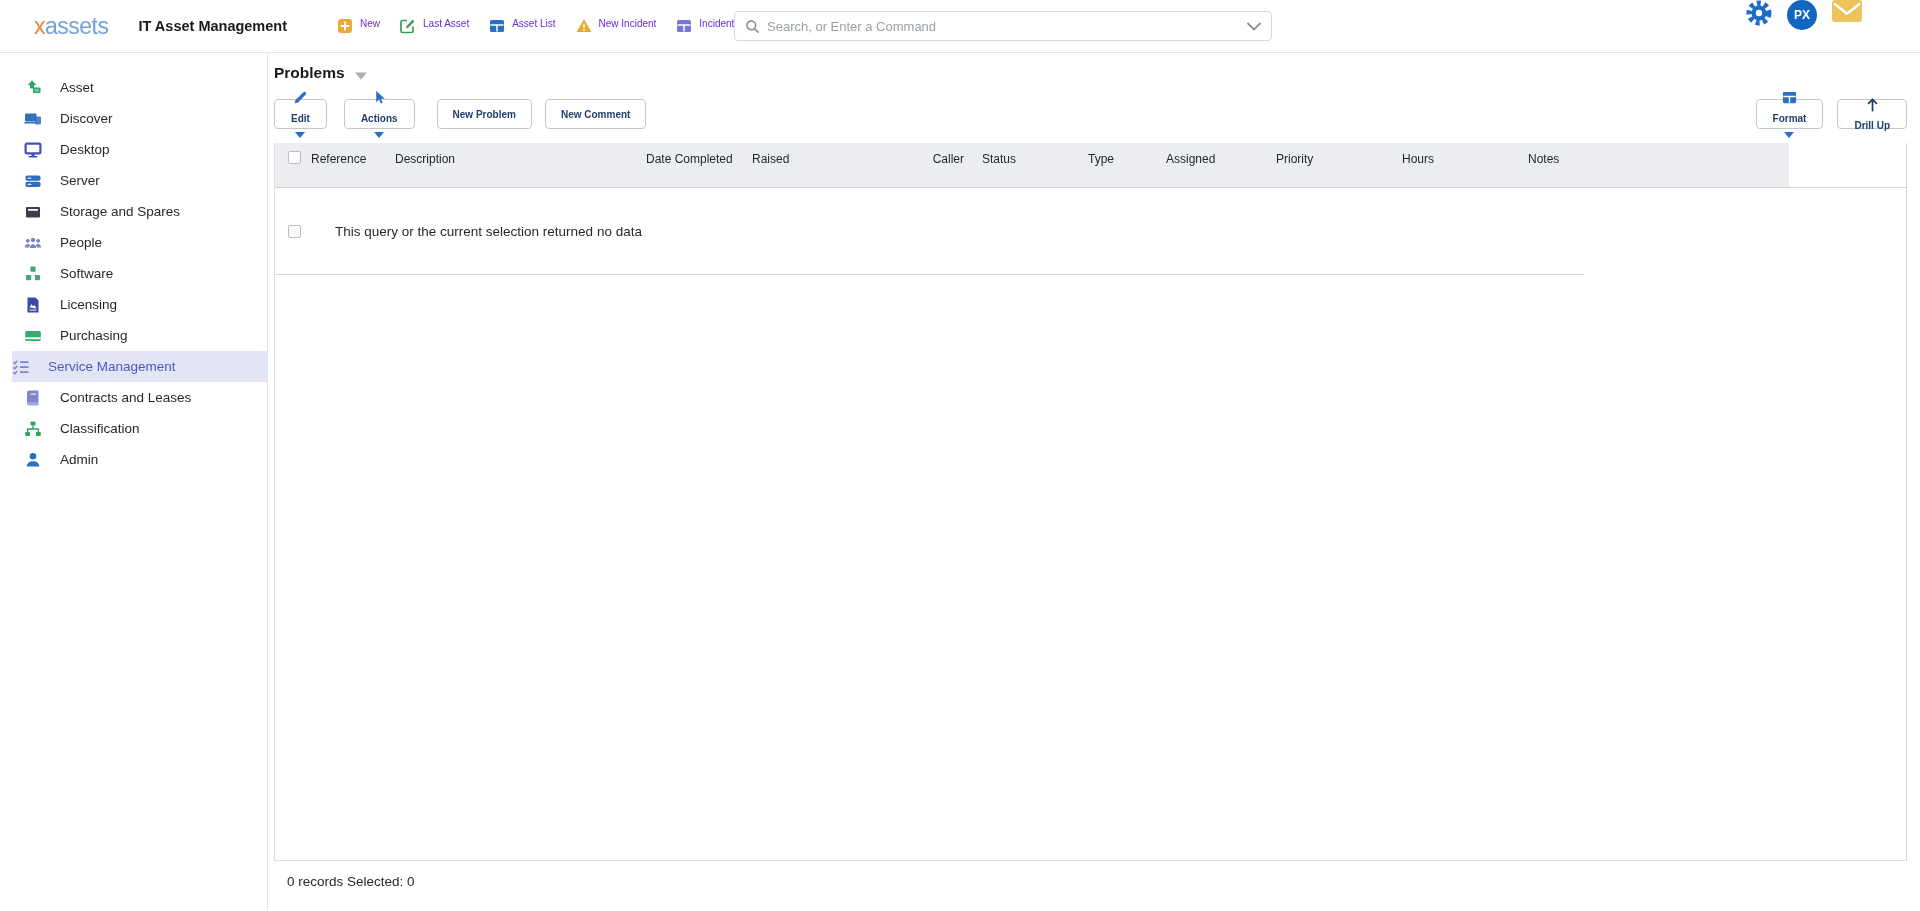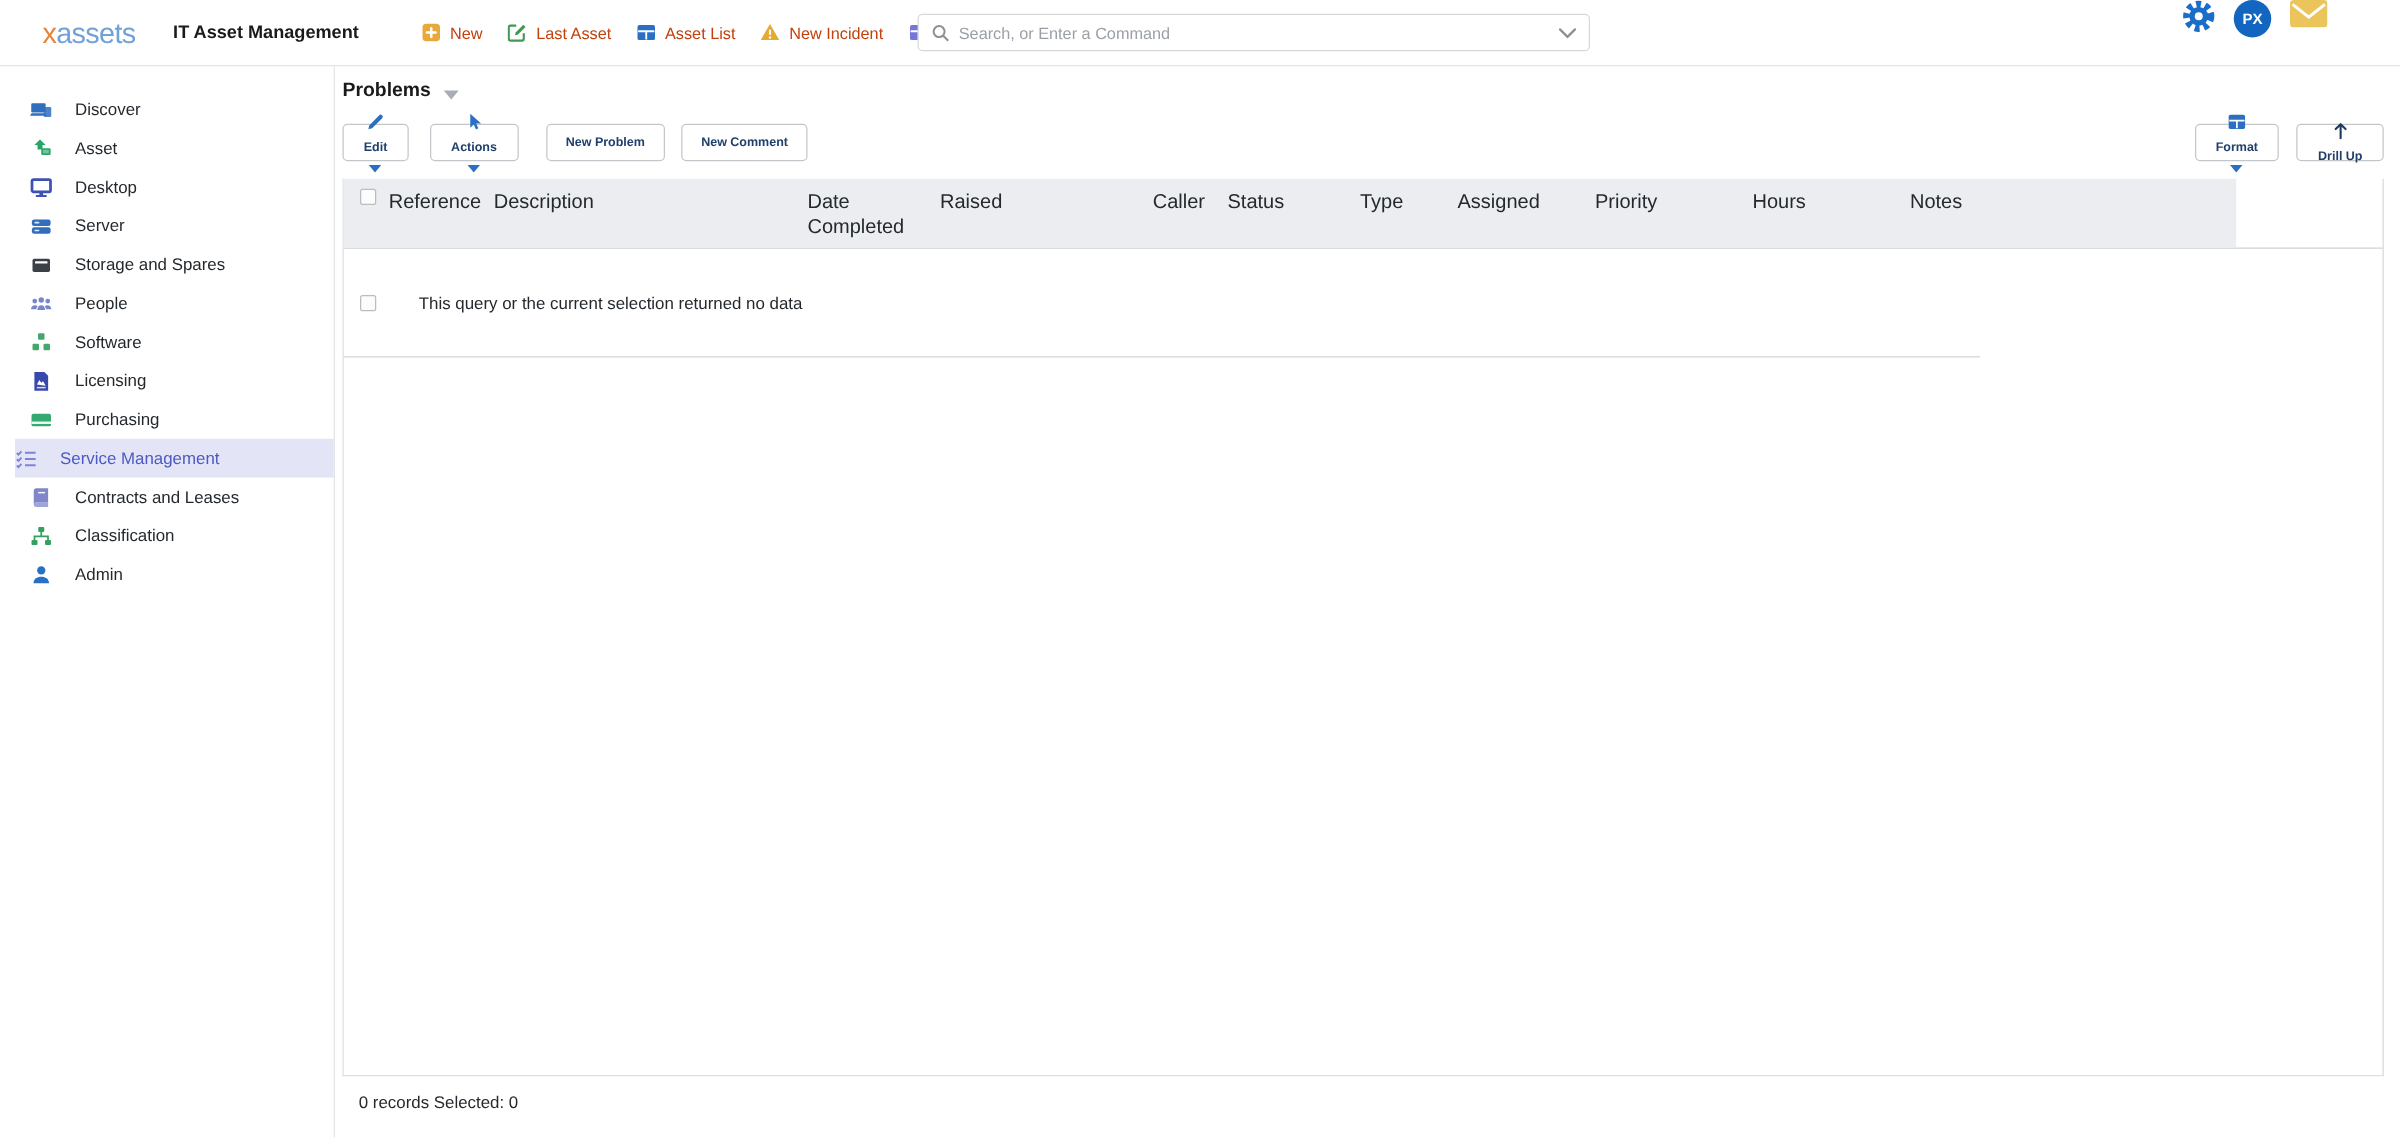--- a/index.html
+++ b/index.html
@@ -6,21 +6,21 @@
   html,body { width:1920px; height:911px; background:#fff; overflow:hidden;
               font-family:"Liberation Sans", sans-serif; color:#24292e; }
 
   
   .topbar { position:relative; height:53px; border-bottom:1px solid #e2e3e5;
             display:flex; align-items:center; background:#fff; }
   .logo { margin-left:34px; font-size:23px; letter-spacing:-0.5px; cursor:default; }
   .logo .lx { font-weight:500; }
   .app-title { margin-left:30px; font-size:14.5px; font-weight:700; color:#1a1a1a; }
   .quick-links { display:flex; align-items:center; margin-left:50px; gap:20px; }
-  .qlink { display:flex; align-items:center; gap:7px; font-size:13px; color:#c2410c; cursor:pointer; }
+  .qlink { display:flex; align-items:flex-start; gap:7px; font-size:10px; color:#6d28d9; cursor:pointer; }
   .qicon { width:16px; height:16px; display:inline-flex; }
   .qicon svg { width:16px; height:16px; }
   .search-wrap { position:absolute; left:734px; top:11px; width:538px; height:30px;
                  border:1px solid #d6d8da; border-radius:4px; background:#fff;
                  display:flex; align-items:center; padding:0 10px; }
   .search-wrap .sicon16 { width:15px; height:15px; display:inline-flex; margin-right:7px; flex:none; }
   .search-wrap .sicon16 svg { width:15px; height:15px; }
   .search-input { border:none; outline:none; flex:1; font-size:13px; color:#1d4ed8;
                   font-family:"Liberation Sans", sans-serif; background:transparent; }
   .search-input::placeholder { color:#9aa0a6; }
@@ -62,21 +62,21 @@
   .btn + .btn { margin-left:17px; }
   .btn.plain { padding:0 15px; }
   .toolbar-right { margin-left:auto; display:flex; gap:14px; }
   .toolbar-right .btn + .btn { margin-left:0; }
 
   
   .table-container { margin-top:14px; height:718px; border-left:1px solid #dedfe1;
                      border-right:1px solid #d7d9db; border-bottom:1px solid #dedfe1; background:#fff; }
   .thead-wrap { border-bottom:1px solid #cfd1d4; }
   .thead-row { width:1514px; min-height:44px; background:#ebedf1; display:flex; align-items:flex-start; }
-  .th { padding:9px 8px 6px 10px; font-size:16px; color:#24292e; cursor:pointer; line-height:1.25; }
+  .th { padding:9px 8px 6px 10px; font-size:12px; color:#24292e; cursor:pointer; line-height:1.25; }
   .th-check { width:26px; flex:none; padding:8px 0 0 13px; }
   .checkbox { width:13px; height:13px; border:1px solid #b9bdc3; border-radius:2px; background:#fcfcfd; cursor:pointer; }
   .empty-row { width:1309px; height:87px; border-bottom:1px solid #d4d4d4;
                display:flex; align-items:center; }
   .empty-row .checkbox { margin-left:13px; flex:none; }
   .empty-msg { margin-left:34px; font-size:13.5px; color:#24292e; }
 
   .status-bar { margin-top:13px; padding-left:13px; font-size:13.5px; color:#24292e; }
 </style>
 </head>
@@ -168,36 +168,36 @@
         </svg>
       </span>
   </div>
 </header>
 
 <div class="layout">
   <aside class="sidebar">
       <div class="side-item">
         <span class="sicon">
           <svg viewBox="0 0 18 18">
+            <path d="M8 1.5l4.5 4.5H10v3.5H6V6H3.5z" fill="#27a568"></path>
+            <rect x="9" y="8.5" width="7.5" height="5.5" rx="1" fill="#27a568"></rect>
+            <rect x="10.4" y="9.8" width="4.7" height="2.9" fill="#fff" opacity=".35"></rect>
+          </svg>
+        </span>
+        <span class="slabel">Asset</span>
+      </div>
+      <div class="side-item">
+        <span class="sicon">
+          <svg viewBox="0 0 18 18">
             <rect x="1" y="3.5" width="11.5" height="7.5" rx="1" fill="#2f6fbd"></rect>
             <path d="M0 13.5h13.5l-1.2-2H1.2z" fill="#2f6fbd"></path>
             <rect x="11" y="6.5" width="6" height="8" rx="1" fill="#2f6fbd" opacity=".85"></rect>
           </svg>
         </span>
         <span class="slabel">Discover</span>
-      </div>
-      <div class="side-item">
-        <span class="sicon">
-          <svg viewBox="0 0 18 18">
-            <path d="M8 1.5l4.5 4.5H10v3.5H6V6H3.5z" fill="#27a568"></path>
-            <rect x="9" y="8.5" width="7.5" height="5.5" rx="1" fill="#27a568"></rect>
-            <rect x="10.4" y="9.8" width="4.7" height="2.9" fill="#fff" opacity=".35"></rect>
-          </svg>
-        </span>
-        <span class="slabel">Asset</span>
       </div>
       <div class="side-item">
         <span class="sicon">
           <svg viewBox="0 0 18 18">
             <rect x="1.6" y="2.6" width="14.8" height="9.8" rx="1.2" fill="none" stroke="#3f51b5" stroke-width="2.2"></rect>
             <rect x="7.5" y="12.8" width="3" height="2.2" fill="#3f51b5"></rect>
             <rect x="4.5" y="15" width="9" height="1.6" rx=".8" fill="#3f51b5"></rect>
           </svg>
         </span>
         <span class="slabel">Desktop</span>

